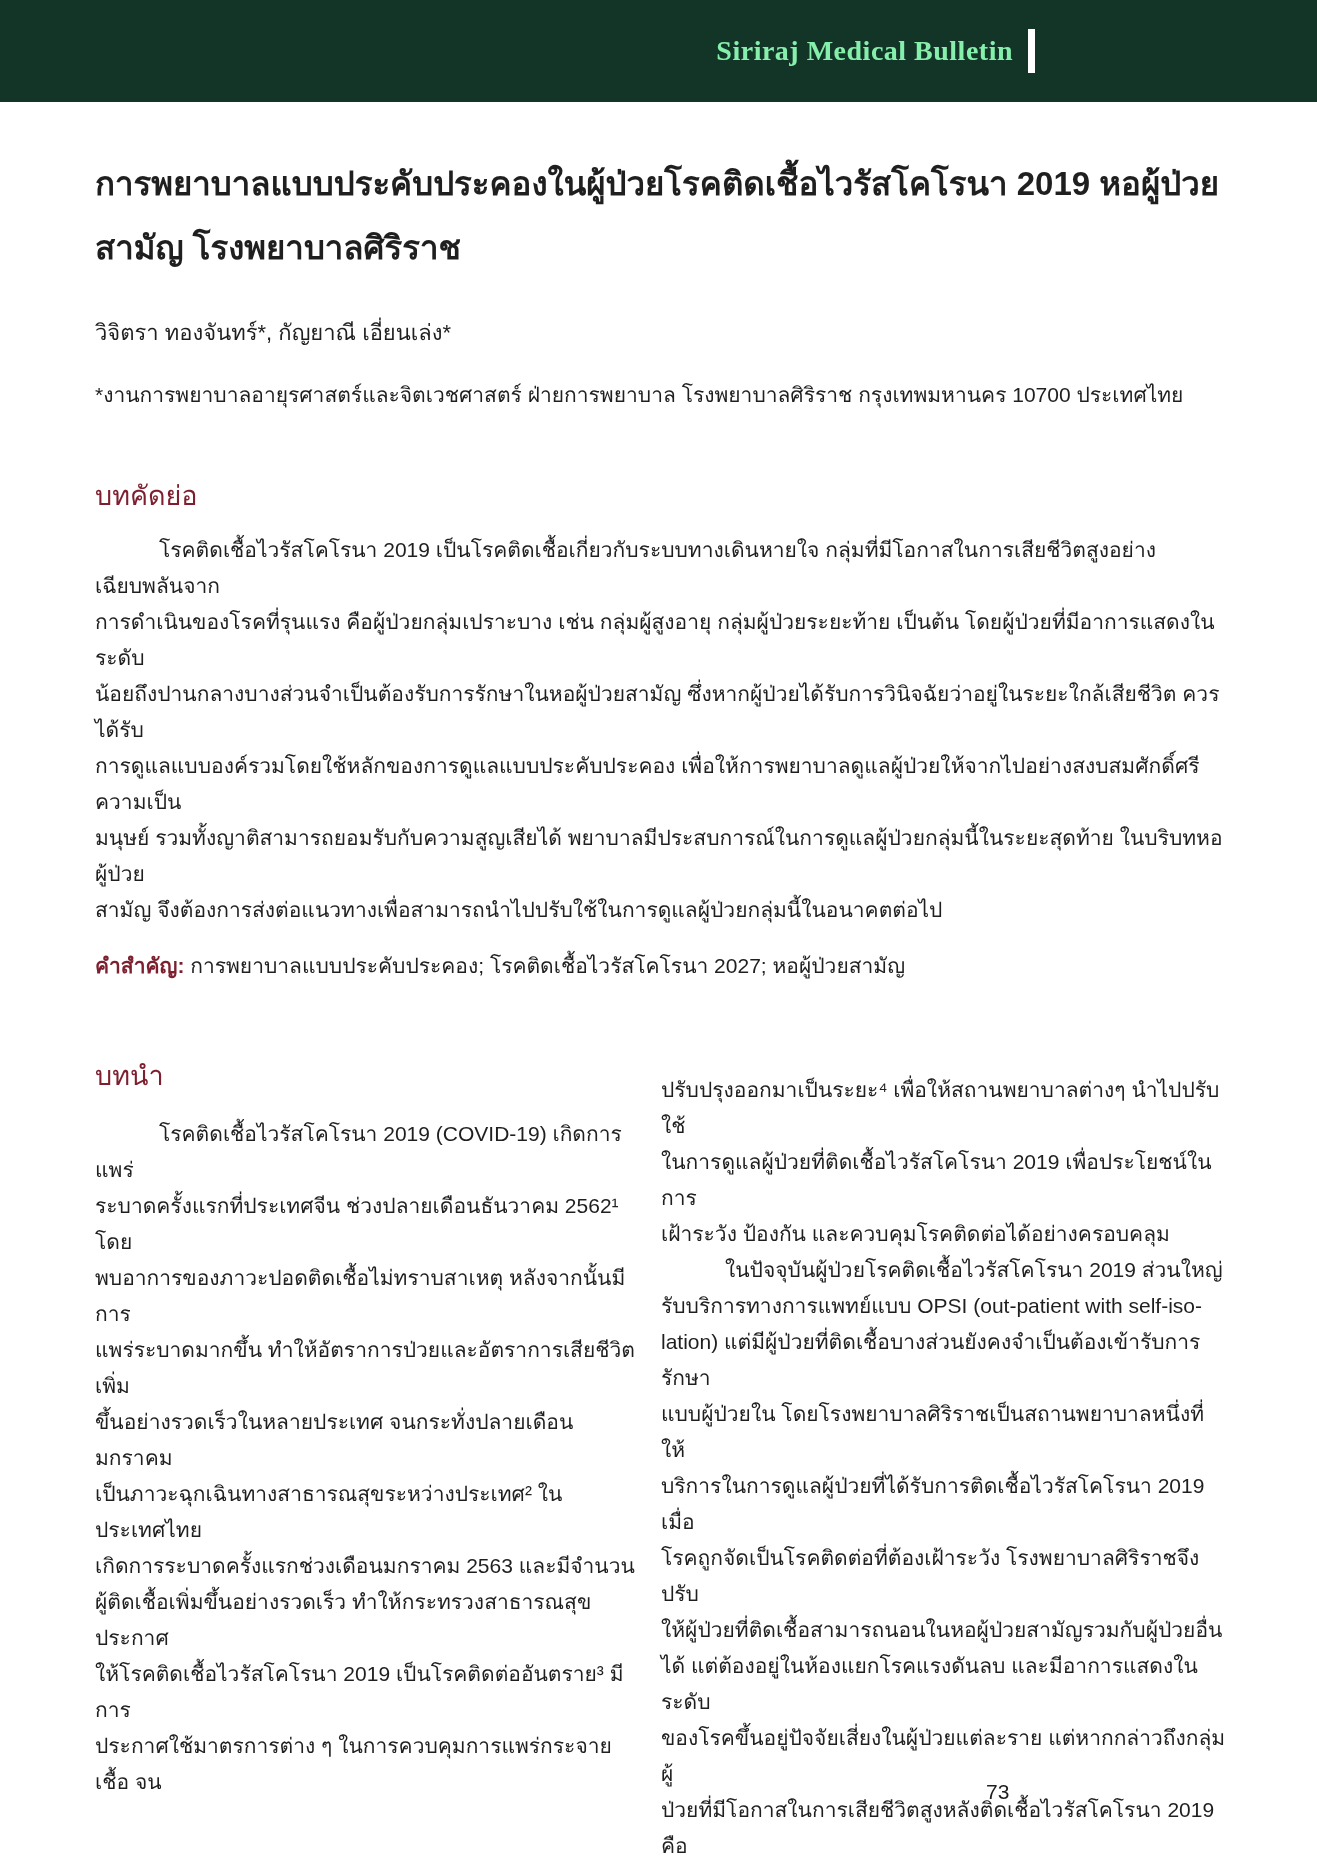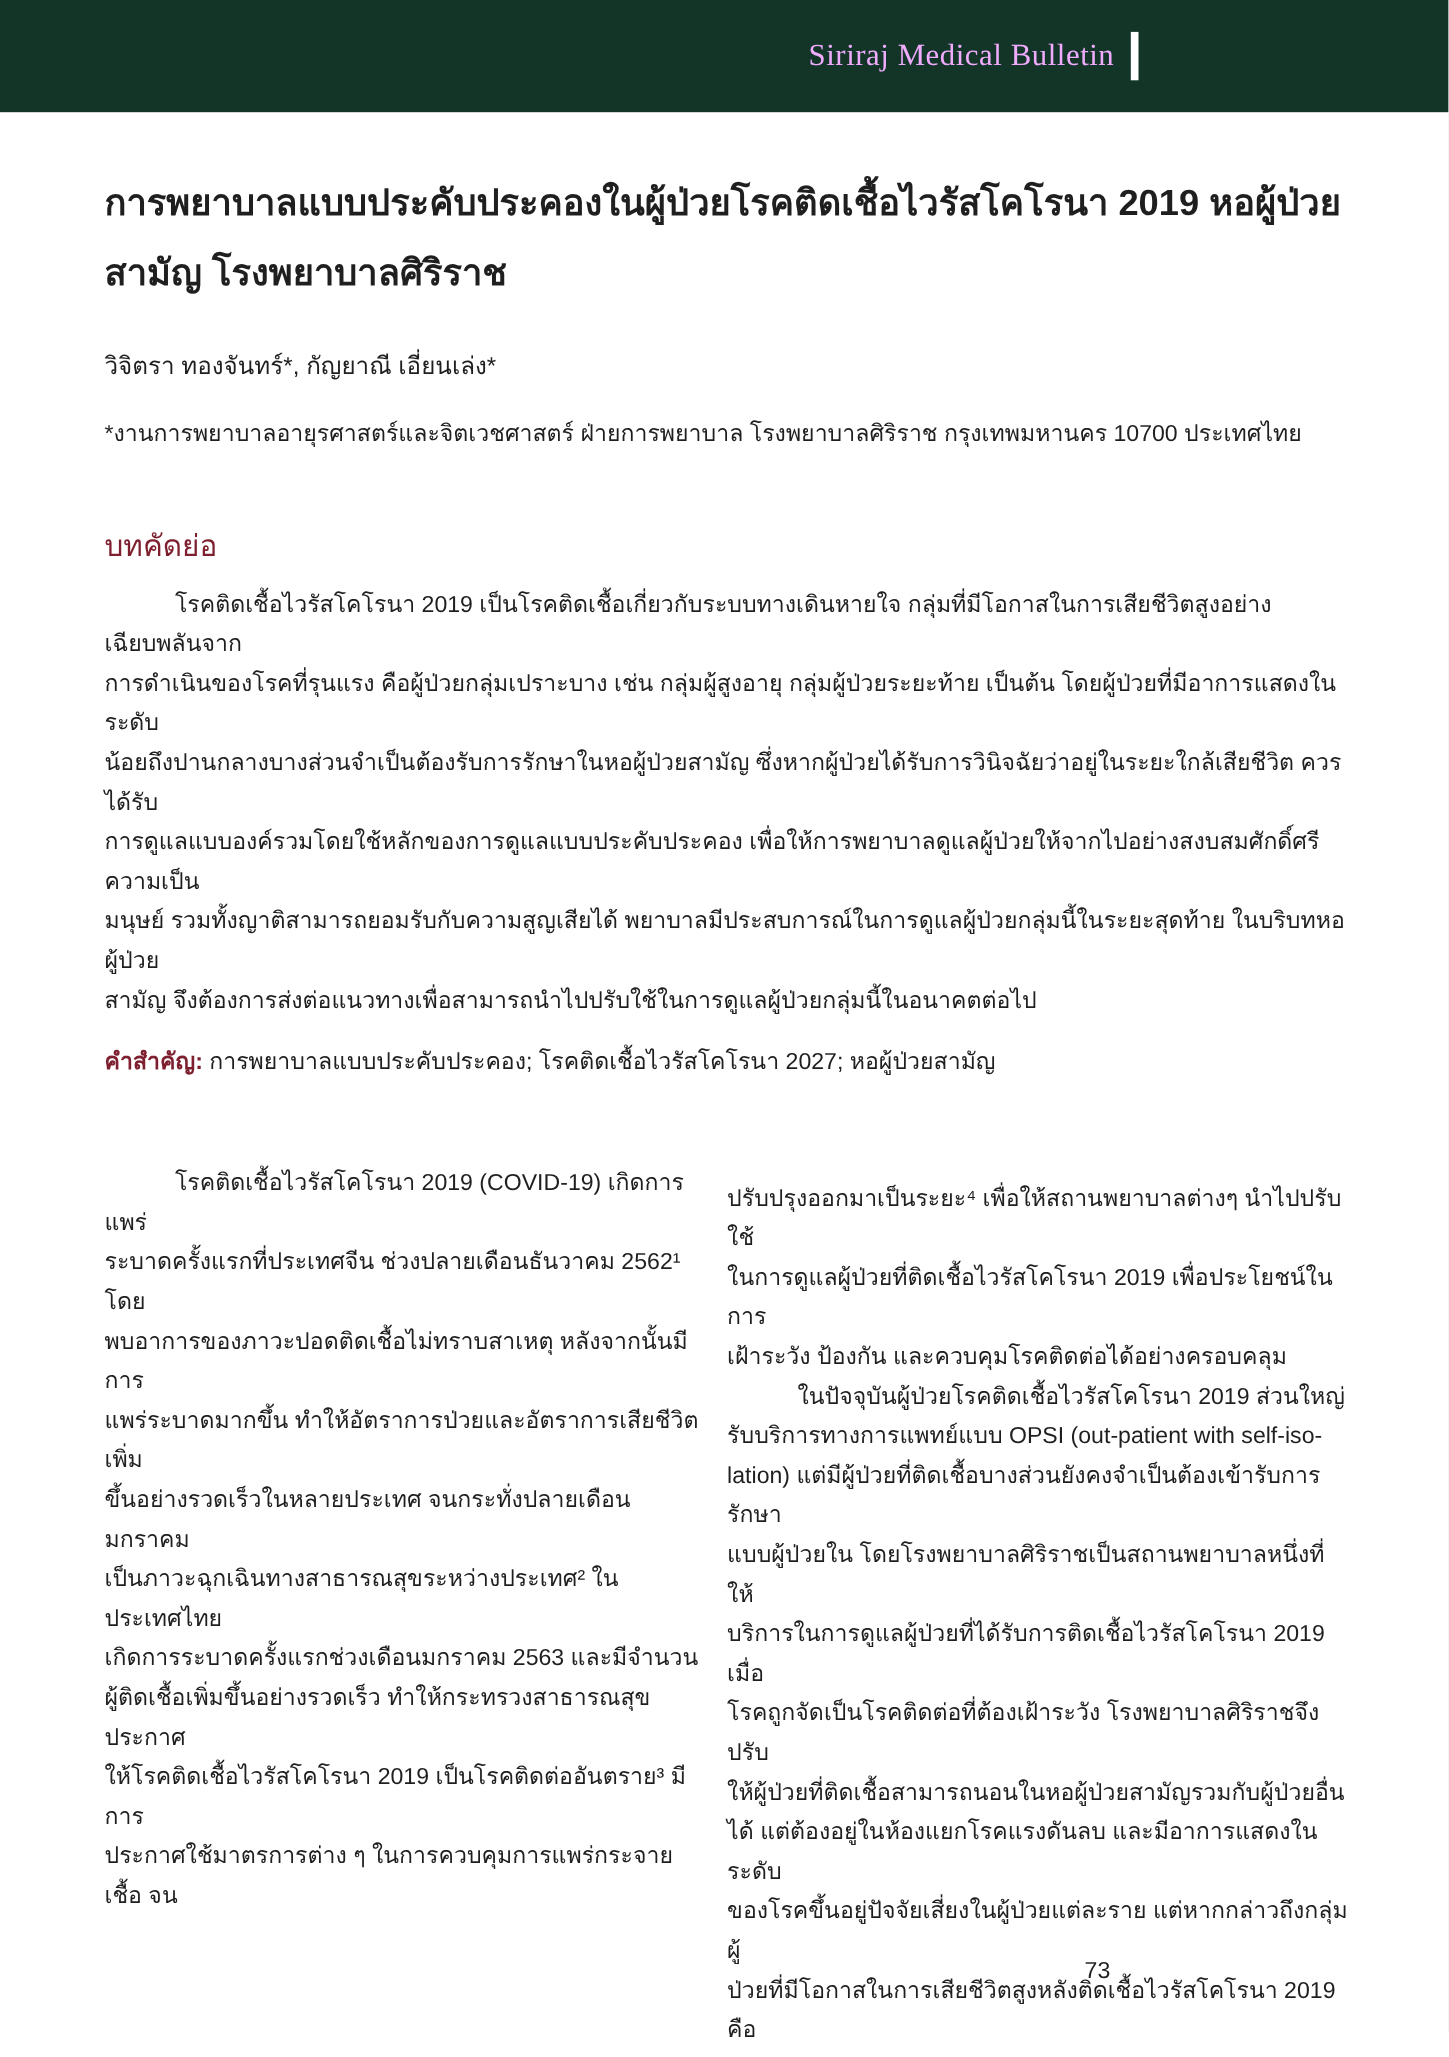--- a/index.html
+++ b/index.html
@@ -16,23 +16,23 @@
   .header-bar {
     height: 102px;
     background: var(--header-green, #123528);
     display: flex;
     align-items: center;
     justify-content: flex-end;
     padding-right: 282px;
     box-sizing: border-box;
   }
   .journal-title {
-    color: #f0abfc;
+    color: #86efac;
     font-family: "Liberation Serif", "DejaVu Serif", serif;
-    font-weight: normal;
+    font-weight: bold;
     font-size: 28px;
     letter-spacing: 0.5px;
     white-space: nowrap;
   }
   .header-divider {
     width: 7px;
     height: 44px;
     background: #ffffff;
     margin-left: 15px;
   }
@@ -130,20 +130,21 @@
           <div class="line">มนุษย์ รวมทั้งญาติสามารถยอมรับกับความสูญเสียได้ พยาบาลมีประสบการณ์ในการดูแลผู้ป่วยกลุ่มนี้ในระยะสุดท้าย ในบริบทหอผู้ป่วย</div>
           <div class="line">สามัญ จึงต้องการส่งต่อแนวทางเพื่อสามารถนำไปปรับใช้ในการดูแลผู้ป่วยกลุ่มนี้ในอนาคตต่อไป</div>
         </div>
       <div class="keywords">
         <span class="keywords-label">คำสำคัญ:</span><span> การพยาบาลแบบประคับประคอง; โรคติดเชื้อไวรัสโคโรนา 2027; หอผู้ป่วยสามัญ</span>
       </div>
     </div>
 
     <div class="intro-section">
       <div class="intro-left">
+        <div class="section-heading">บทนำ</div>
         <div class="body-text indent-first">
             <div class="line">โรคติดเชื้อไวรัสโคโรนา 2019 (COVID-19) เกิดการแพร่</div>
             <div class="line">ระบาดครั้งแรกที่ประเทศจีน ช่วงปลายเดือนธันวาคม 2562¹ โดย</div>
             <div class="line">พบอาการของภาวะปอดติดเชื้อไม่ทราบสาเหตุ หลังจากนั้นมีการ</div>
             <div class="line">แพร่ระบาดมากขึ้น ทำให้อัตราการป่วยและอัตราการเสียชีวิตเพิ่ม</div>
             <div class="line">ขึ้นอย่างรวดเร็วในหลายประเทศ จนกระทั่งปลายเดือน มกราคม</div>
             <div class="line">เป็นภาวะฉุกเฉินทางสาธารณสุขระหว่างประเทศ² ในประเทศไทย</div>
             <div class="line">เกิดการระบาดครั้งแรกช่วงเดือนมกราคม 2563 และมีจำนวน</div>
             <div class="line">ผู้ติดเชื้อเพิ่มขึ้นอย่างรวดเร็ว ทำให้กระทรวงสาธารณสุขประกาศ</div>
             <div class="line">ให้โรคติดเชื้อไวรัสโคโรนา 2019 เป็นโรคติดต่ออันตราย³ มีการ</div>

